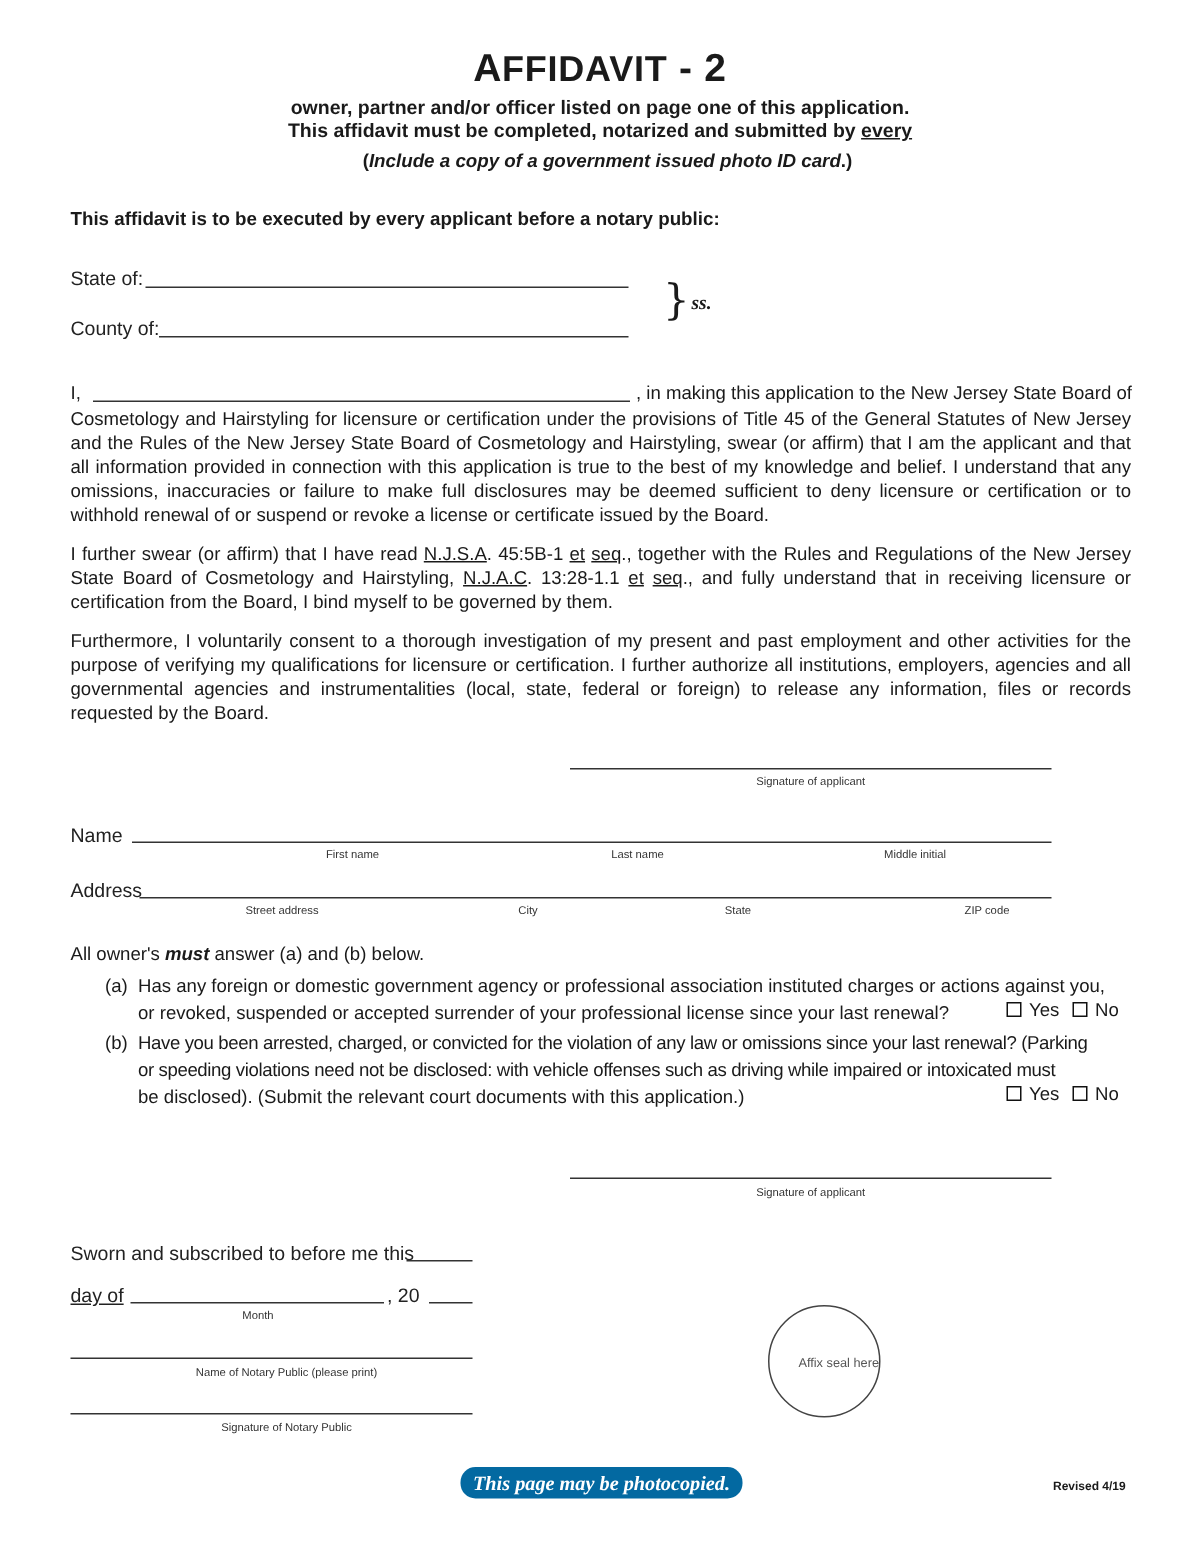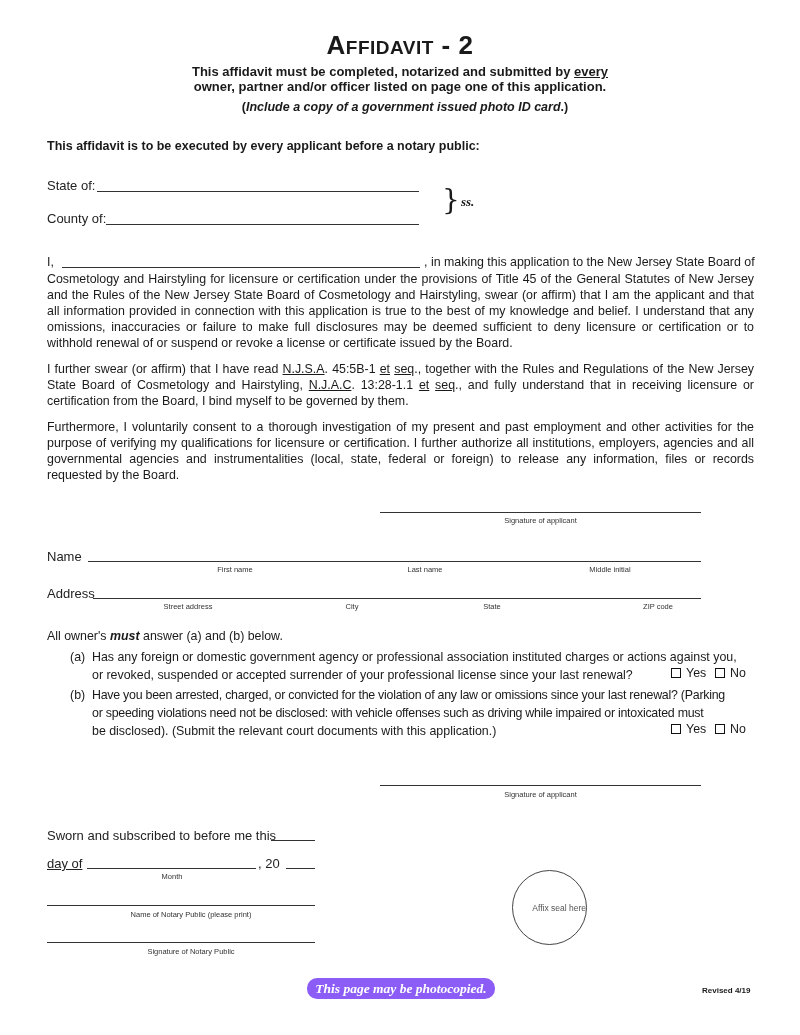--- a/index.html
+++ b/index.html
@@ -9,21 +9,21 @@
     font-family: "Liberation Sans", "DejaVu Sans", sans-serif;
     color: #1a1a1a;
     overflow: hidden;
   }
   .abs { position: absolute; }
   .title {
     left: 0; width: 800px; top: 30px; text-align: center;
     font-size: 24px; font-weight: bold; letter-spacing: 0.5px;
   }
   .title .big { font-size: 26px; }
-  .title .small { font-size: 19px; }
+  .title .small { font-size: 24px; }
   .subtitle {
     left: 0; width: 800px; top: 64px; text-align: center;
     font-size: 13px; font-weight: bold; line-height: 15px;
   }
   .subtitle u { text-decoration: underline; }
   .note {
     left: 0; width: 800px; top: 100px; text-align: center;
     font-size: 12.5px; font-weight: bold; padding-left: 10px;
   }
   .note i { font-style: italic; }
@@ -45,36 +45,36 @@
     display: inline-block; width: 10px; height: 10px; border: 1.6px solid #111;
     vertical-align: -1px; margin-right: 5px;
   }
   .opt { position: absolute; font-size: 12.4px; white-space: nowrap; }
   .seal {
     left: 512px; top: 870px; width: 75px; height: 75px; border: 1px solid #444;
     border-radius: 50%; display: flex; align-items: center; justify-content: flex-end;
     font-size: 8.5px; color: #555;
   }
   .photocopy {
-    left: 307px; top: 978px; width: 188px; height: 21px; background: #8b5cf6;
+    left: 307px; top: 978px; width: 188px; height: 21px; background: #0369a1;
     border-radius: 10px; color: #fff; font-family: "Liberation Serif", serif;
     font-style: italic; font-weight: bold; font-size: 13.5px;
     display: flex; align-items: center; justify-content: center;
   }
   .revised { left: 702px; top: 986px; font-size: 8px; font-weight: bold; }
 </style>
 </head>
 <body>
 
 <div class="abs title">
   <span class="big">A</span><span class="small">FFIDAVIT</span><span class="big"> - 2</span>
 </div>
 <div class="abs subtitle">
+  <div>owner, partner and/or officer listed on page one of this application.</div>
   <div><span>This affidavit must be completed, notarized and submitted by </span><u>every</u></div>
-  <div>owner, partner and/or officer listed on page one of this application.</div>
 </div>
 <div class="abs note">
   <span>(</span><i>Include a copy of a government issued photo ID card</i><span>.)</span>
 </div>
 
 <div class="abs lead">This affidavit is to be executed by every applicant before a notary public:</div>
 
 <div class="abs label" style="left:47px; top:178px;">State of:</div>
 <div class="line" style="left:97px; top:191px; width:322px;"></div>
 <div class="abs label" style="left:47px; top:211px;">County of:</div>

